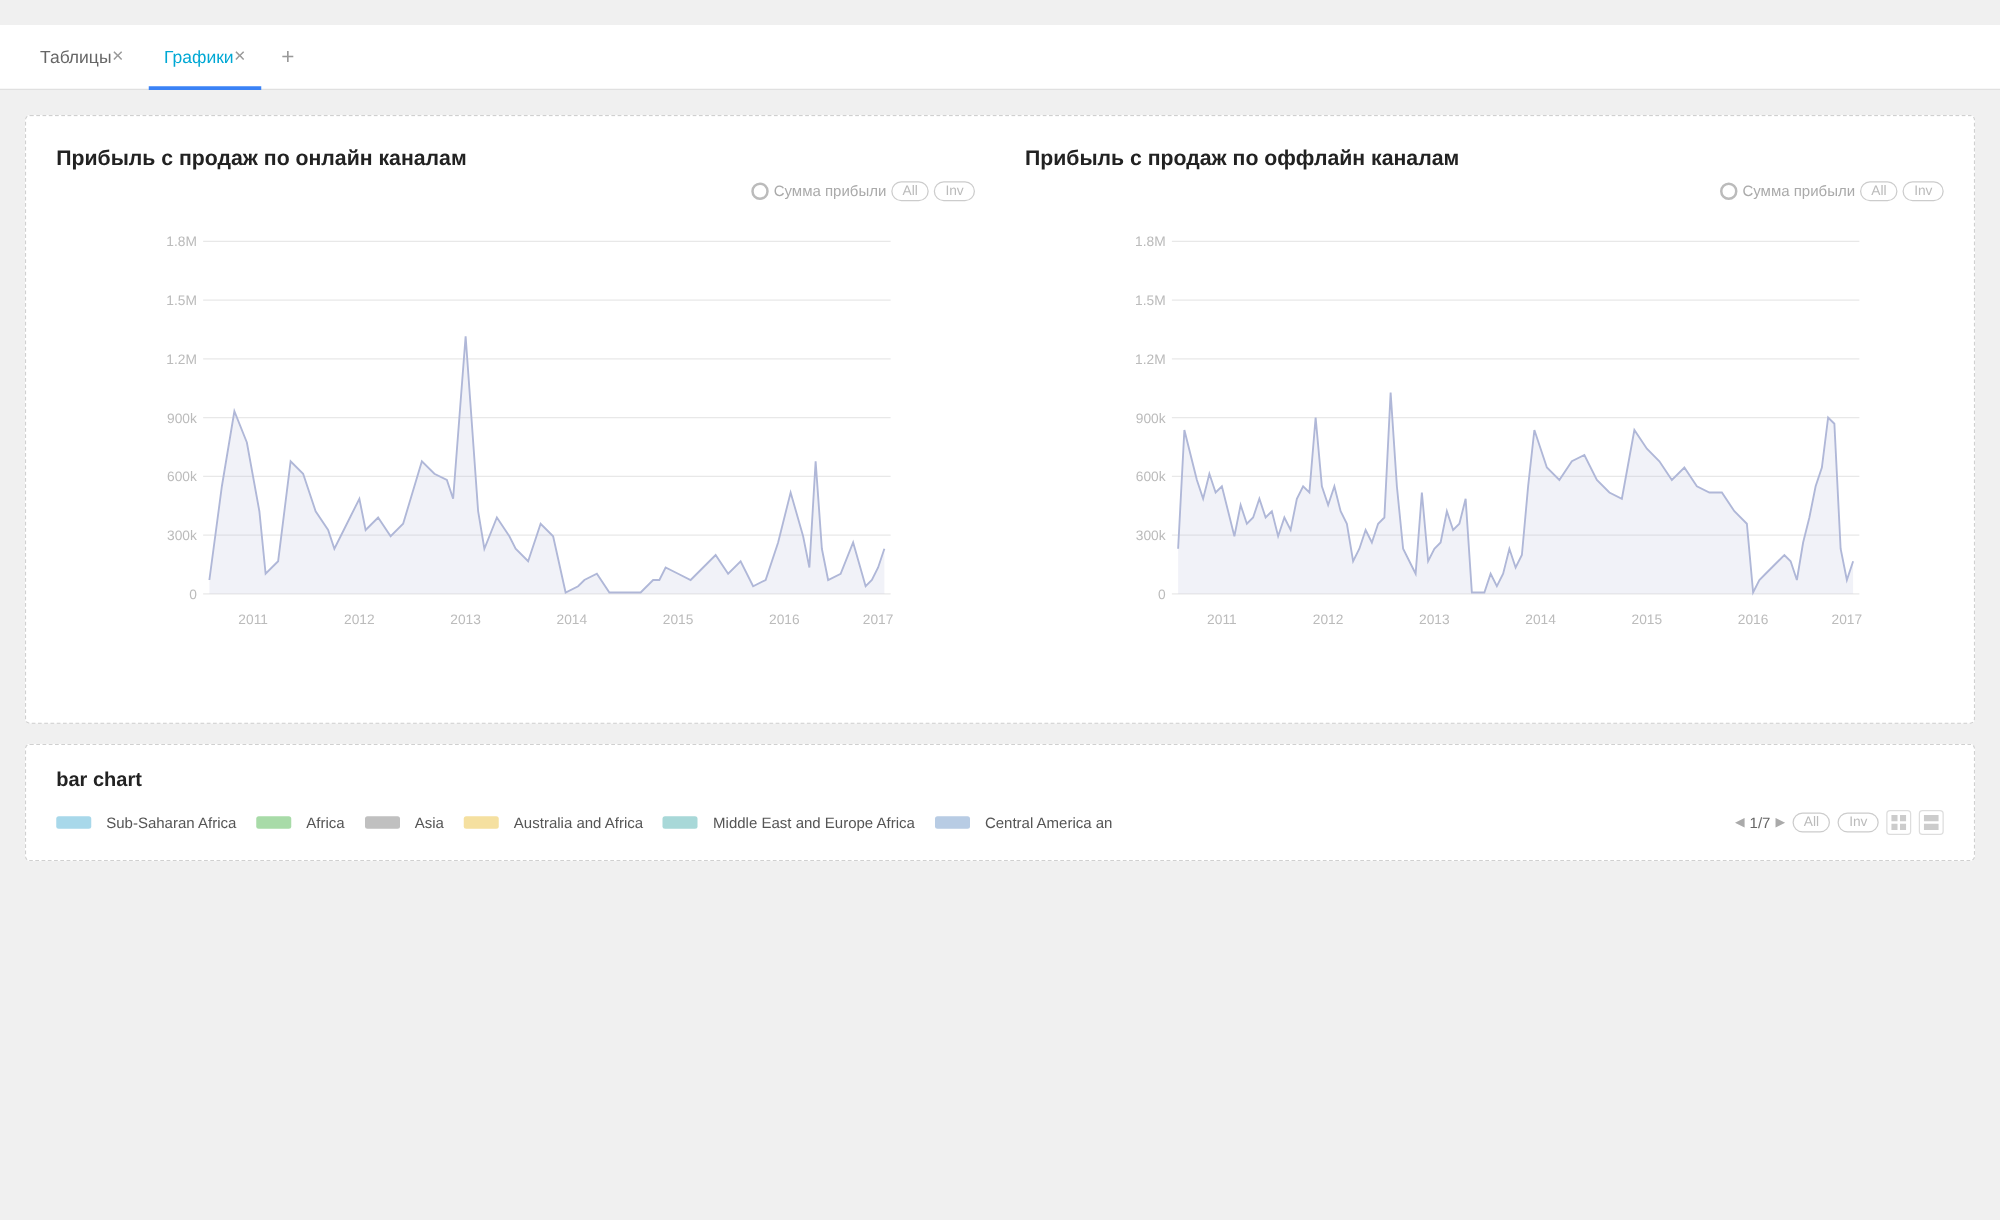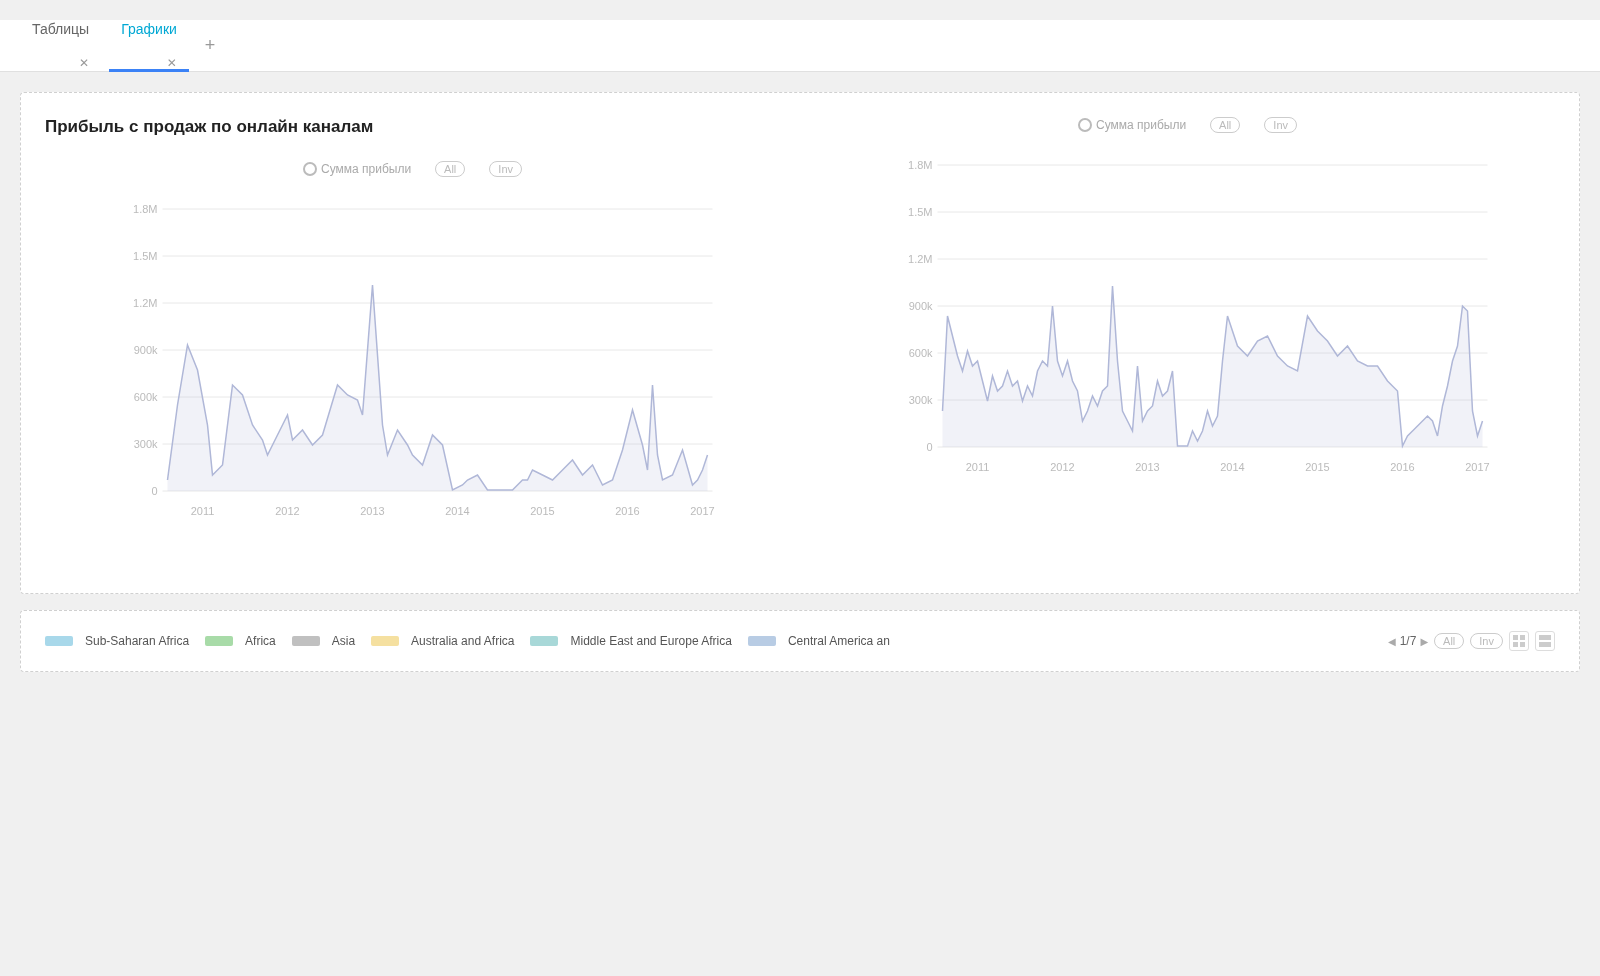--- a/index.html
+++ b/index.html
@@ -21,31 +21,30 @@
       border-bottom: 1px solid #e0e0e0;
       display: flex;
       align-items: center;
       padding: 0 20px;
       height: 52px;
       gap: 8px;
     }
 
     .tab {
       display: flex;
-      align-items: flex-end;
-      gap: 20px;
+      align-items: center;
+      gap: 0;
       padding: 0 12px;
       height: 100%;
       cursor: pointer;
       font-size: 14px;
       color: #666;
       border-bottom: 3px solid transparent;
       position: relative;
       top: 1px;
-      flex-direction: column;
     }
 
     .tab.active {
       color: #00a8d4;
       border-bottom: 3px solid #3b82f6;
     }
 
     .tab-close {
       font-size: 12px;
       color: #999;
@@ -86,28 +85,28 @@
     }
 
     .chart-container {
       position: relative;
     }
 
     .chart-title {
       font-size: 17px;
       font-weight: 700;
       color: #222;
-      margin-bottom: 24px;
+      margin-bottom: 8px;
     }
 
     .chart-legend {
       display: flex;
       align-items: center;
-      justify-content: center;
-      gap: 24px;
+      justify-content: flex-end;
+      gap: 4px;
       margin-bottom: 8px;
       font-size: 12px;
       color: #aaa;
     }
 
     .legend-line {
       display: flex;
       align-items: center;
       gap: 4px;
     }
@@ -280,20 +279,21 @@
               <text x="600" y="330" font-size="11" fill="#bbb" text-anchor="middle">2017</text>
 
               <polyline points="65,295 75,220 85,160 95,185 105,240 110,290 120,280 130,200 140,210 150,240 160,255 165,270 175,250 185,230 190,255 200,245 210,260 220,250 235,200 245,210 255,215 260,230 270,100 280,240 285,270 295,245 305,260 310,270 320,280 330,250 340,260 350,305 360,300 365,295 375,290 385,305 390,305 395,305 400,305 410,305 420,295 425,295 430,285 440,290 450,295 460,285 470,275 480,290 490,280 500,300 510,295 520,265 530,225 540,260 545,285 550,200 555,270 560,295 570,290 580,265 590,300 595,295 600,285 605,270" fill="none" stroke="#b0b8d8" stroke-width="1.5"></polyline>
 
               <polygon points="65,306 65,295 75,220 85,160 95,185 105,240 110,290 120,280 130,200 140,210 150,240 160,255 165,270 175,250 185,230 190,255 200,245 210,260 220,250 235,200 245,210 255,215 260,230 270,100 280,240 285,270 295,245 305,260 310,270 320,280 330,250 340,260 350,305 360,300 365,295 375,290 385,305 390,305 395,305 400,305 410,305 420,295 425,295 430,285 440,290 450,295 460,285 470,275 480,290 490,280 500,300 510,295 520,265 530,225 540,260 545,285 550,200 555,270 560,295 570,290 580,265 590,300 595,295 600,285 605,270 605,306" fill="rgba(176, 184, 216, 0.18)"></polygon>
             </svg>
           </div>
         </div>
 
         <div class="chart-container">
+          <div class="chart-title">Прибыль с продаж по оффлайн каналам</div>
           <div class="chart-legend">
             <div class="legend-line">
               <div class="legend-circle"></div>
               <span>Сумма прибыли</span>
             </div>
             <span class="legend-badge">All</span>
             <span class="legend-badge">Inv</span>
           </div>
           <div class="chart-svg-wrapper">
             <svg viewBox="0 0 620 380">
@@ -326,20 +326,21 @@
 
               <polygon points="65,306 65,270 70,175 75,195 80,215 85,230 90,210 95,225 100,220 105,240 110,260 115,235 120,250 125,245 130,230 135,245 140,240 145,260 150,245 155,255 160,230 165,220 170,225 175,165 180,220 185,235 190,220 195,240 200,250 205,280 210,270 215,255 220,265 225,250 230,245 235,145 240,220 245,270 250,280 255,290 260,225 265,280 270,270 275,265 280,240 285,255 290,250 295,230 300,305 310,305 315,290 320,300 325,290 330,270 335,285 340,275 345,220 350,175 360,205 370,215 380,200 390,195 400,215 410,225 420,230 430,175 440,190 450,200 460,215 470,205 480,220 490,225 500,225 510,240 520,250 525,305 530,295 535,290 540,285 545,280 550,275 555,280 560,295 565,265 570,245 575,220 580,205 585,165 590,170 595,270 600,295 605,280 605,306" fill="rgba(176, 184, 216, 0.18)"></polygon>
             </svg>
           </div>
         </div>
 
       </div>
     </div>
 
     <div class="bar-chart-section">
+      <div class="bar-chart-title">bar chart</div>
       <div class="bar-chart-legend">
 
         <div class="legend-item">
           <div class="legend-color-box" style="background:#a8d8ea;"></div>
           <span>Sub-Saharan Africa</span>
         </div>
 
         <div class="legend-item">
           <div class="legend-color-box" style="background:#a8dba8;"></div>
           <span>Africa</span>

